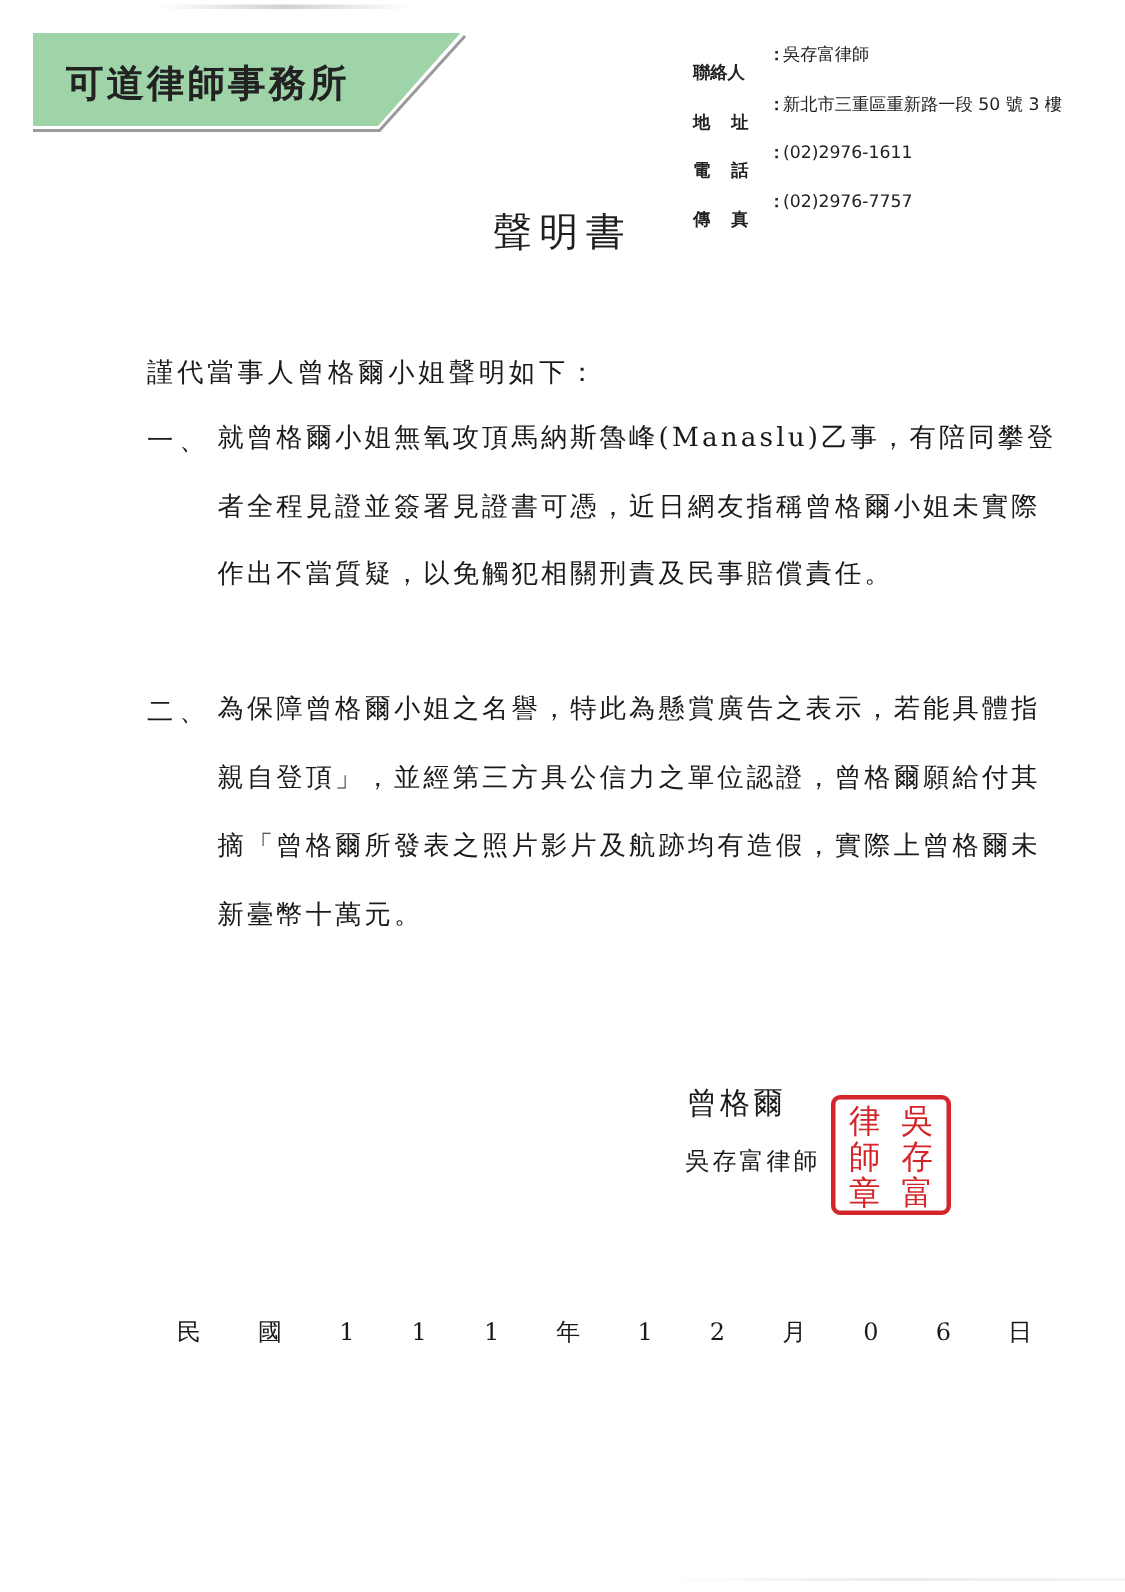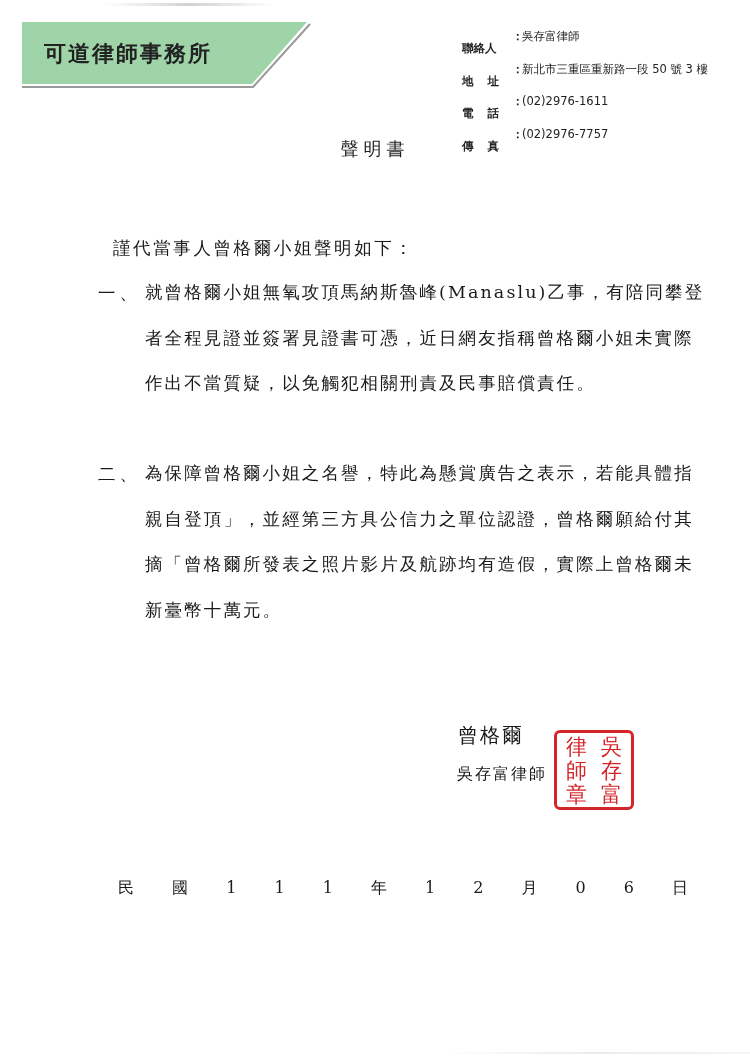--- a/index.html
+++ b/index.html
@@ -35,21 +35,21 @@
     .banner svg {
       position: absolute;
       left: 0;
       top: 0;
     }
     .banner-title {
       position: absolute;
       left: 22px;
       top: 17px;
       font-family: "DejaVu Sans", "Liberation Sans", sans-serif;
-      font-size: 22px;
+      font-size: 25px;
       font-weight: bold;
       letter-spacing: 2px;
       color: #222;
       text-align: right;
     }
     
     .contact {
       position: absolute;
       left: 462px;
       top: 26px;
@@ -79,28 +79,28 @@
     .contact-value {
       font-family: "DejaVu Sans", "Liberation Sans", sans-serif;
     }
     
     .doc-title {
       position: absolute;
       left: 0;
       width: 750px;
       top: 137px;
       text-align: center;
-      font-size: 18px;
+      font-size: 26px;
       letter-spacing: 5px;
       color: #1e1e1e;
     }
     
     .intro {
       position: absolute;
-      left: 113px;
+      left: 98px;
       top: 236px;
       font-size: 17.5px;
       letter-spacing: 2.6px;
       white-space: nowrap;
     }
     .item {
       position: absolute;
       left: 98px;
       font-size: 17.5px;
     }

